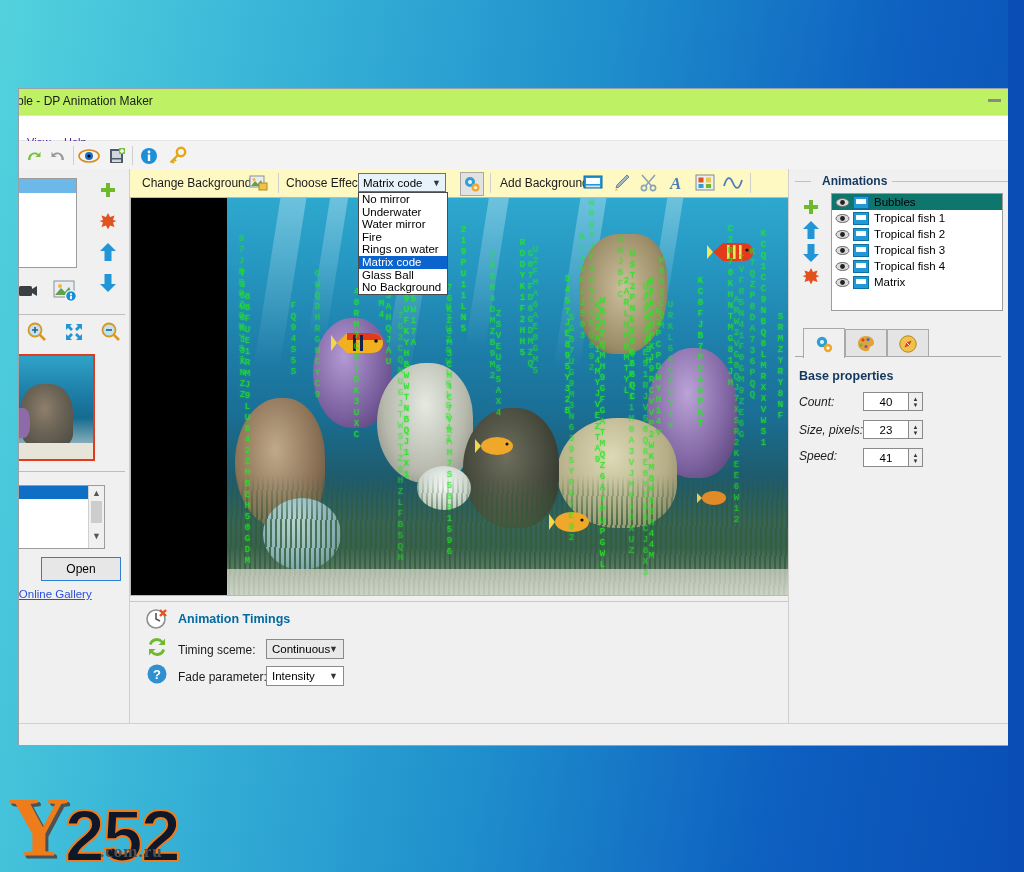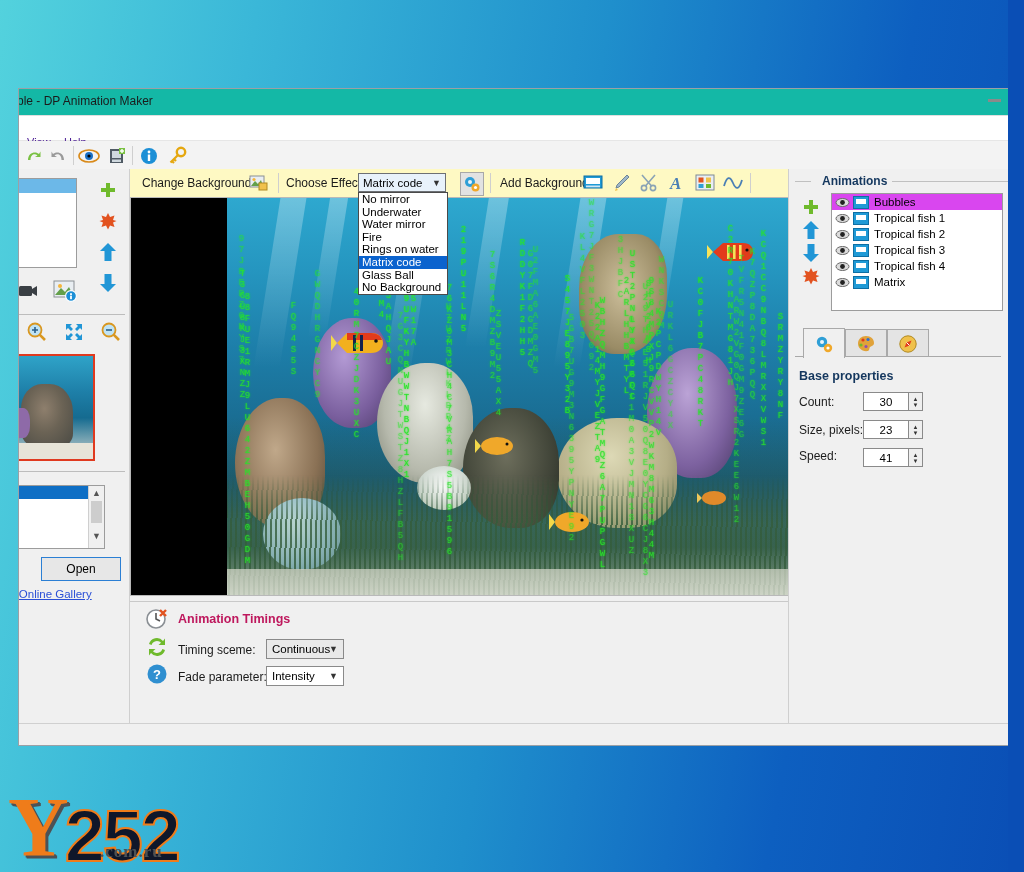--- a/index.html
+++ b/index.html
@@ -21,21 +21,21 @@
   .wm-dom{position:absolute;left:92px;top:56px;font-family:"Liberation Serif",serif;
         font-size:17px;font-weight:bold;color:#4e5255;letter-spacing:1px;}
 
   
   #app-window{
     position:absolute;left:18px;top:88px;width:990px;height:656px;
     background:#f0f0f0;border:1px solid #9aa0a6;box-shadow:0 2px 7px rgba(0,0,0,.35);
     overflow:hidden;clip-path:inset(0 0 0 0);
   }
 
-  .titlebar{height:26px;background:#14b8a6;border-bottom:1px solid #dfdfdf;position:relative;}
+  .titlebar{height:26px;background:#bef264;border-bottom:1px solid #dfdfdf;position:relative;}
   .title-text{position:absolute;left:-2px;top:5px;font-size:12px;color:#1b1b1b;white-space:nowrap;}
   .min-btn{position:absolute;right:8px;top:10px;width:13px;height:3px;background:#8a8a8a;}
 
   .menubar{height:24px;background:#ffffff;position:relative;border-bottom:1px solid #e6e6e6;}
   .menu-item{position:absolute;top:20px;font-size:11px;color:#4c1d95;cursor:default;}
   .menu-item u{text-decoration:underline;}
   .m-view{left:8px;}
   .m-help{left:45px;}
 
   .maintoolbar{height:30px;background:#f3f3f3;border-bottom:1px solid #d8d8d8;position:relative;}
@@ -106,53 +106,53 @@
      -webkit-mask-image:linear-gradient(180deg,rgba(0,0,0,0) 0%,#000 40%,#000 100%);
      mask-image:linear-gradient(180deg,rgba(0,0,0,0) 0%,#000 40%,#000 100%);}
   .sandfloor{position:absolute;bottom:0;width:100%;height:26px;background:linear-gradient(180deg,#cfd3c4,#e8e9de);opacity:.75;}
   .fish{position:absolute;}
   .matrix-col{position:absolute;top:0;width:9px;color:#2ee02e;font-family:"Liberation Mono",monospace;
      font-size:9px;line-height:11px;text-align:center;text-shadow:0 0 2px #0f0;opacity:.95;word-break:break-all;}
 
   
   .timings{position:absolute;left:0;top:432px;right:0;height:84px;background:#f0f0f0;
     border-top:1px solid #c9c9c9;}
-  .tm-title{position:absolute;left:48px;top:10px;font-size:12.5px;font-weight:bold;color:#be185d;}
+  .tm-title{position:absolute;left:48px;top:10px;font-size:12.5px;font-weight:bold;color:#0369a1;}
   .tm-l1{position:absolute;left:48px;top:41px;font-size:12px;color:#1b1b1b;}
   .tm-l2{position:absolute;left:48px;top:68px;font-size:12px;color:#1b1b1b;}
   .tm-combo{position:absolute;height:20px;border:1px solid #8a8a8a;font-size:11.5px;
     display:flex;align-items:center;padding-left:5px;box-sizing:border-box;color:#000;}
   .tm-combo .arrow{position:absolute;right:5px;top:4px;font-size:9px;color:#333;}
   #timing-scheme-combo{left:136px;top:37px;width:78px;background:#e9e9e9;}
   #fade-param-combo{left:136px;top:64px;width:78px;background:#ffffff;}
   .tm-icowrap{position:absolute;left:14px;width:26px;height:26px;display:flex;align-items:center;justify-content:center;}
 
   
   .right-panel{position:absolute;right:0;top:0;width:220px;bottom:0;background:#f0f0f0;border-left:1px solid #cfcfcf;}
   .grp-anim{position:absolute;left:6px;top:4px;right:-60px;height:140px;}
   .grp-line{position:absolute;top:8px;height:1px;background:#c0c0c0;}
   .grp-cap{position:absolute;left:22px;top:1px;font-size:12px;font-weight:bold;color:#14375e;background:#f0f0f0;padding:0 5px;}
   .anim-btns{position:absolute;left:4px;top:22px;width:26px;}
   .anim-btn{width:24px;height:23px;display:flex;align-items:center;justify-content:center;}
   .anim-list{position:absolute;left:36px;top:20px;width:170px;height:116px;background:#fff;border:1px solid #9c9c9c;overflow:hidden;}
   .anim-row{height:16px;display:flex;align-items:center;font-size:11.5px;color:#000;padding-left:3px;}
-  .anim-row.sel{background:#d946ef;}
+  .anim-row.sel{background:#0f766e;}
   .eye{width:15px;height:11px;margin-right:3px;}
   .scr-ico{width:14px;height:11px;margin-right:5px;background:#1f9ad6;border:1px solid #0d6fa4;position:relative;}
   .scr-ico:after{content:"";position:absolute;left:2px;top:2px;right:2px;height:5px;background:#ffffff;}
 
   .tabs{position:absolute;left:6px;top:160px;width:206px;height:28px;}
   .tab{position:absolute;top:0;width:40px;height:27px;border:1px solid #a9a9a9;border-bottom:none;
        background:#e4e4e4;display:flex;align-items:center;justify-content:center;}
   .tab.active{background:#f0f0f0;height:29px;top:-1px;z-index:3;}
   .tabline{position:absolute;left:6px;top:187px;width:206px;height:1px;background:#a9a9a9;}
 
   .props{position:absolute;left:6px;top:196px;width:210px;}
   .props-title{position:absolute;left:4px;top:4px;font-size:12.5px;font-weight:bold;color:#14375e;}
-  .prop-lab{position:absolute;left:4px;font-size:12px;color:#1b1b1b;}
+  .prop-lab{position:absolute;left:4px;font-size:12px;color:#1b1b1b;font-style:italic;}
   .spin{position:absolute;left:68px;width:46px;height:19px;background:#fff;border:1px solid #8a8a8a;
         font-size:11.5px;display:flex;align-items:center;justify-content:center;color:#000;box-sizing:border-box;}
   .spin-btns{position:absolute;left:114px;width:14px;height:19px;border:1px solid #8a8a8a;border-left:none;
         background:#efefef;display:flex;flex-direction:column;align-items:center;justify-content:center;
         font-size:6px;line-height:6px;color:#333;box-sizing:border-box;}
 
   .statusbar{position:absolute;left:0;right:0;bottom:0;height:21px;background:#f0f0f0;border-top:1px solid #d0d0d0;}
 
   
   #right-mask{position:absolute;left:1008px;top:0;width:16px;height:872px;
@@ -1267,21 +1267,21 @@
               <path d="M8.5 8.5 L11.5 11.5" stroke="#fff" stroke-width="1"></path>
             </svg>
         </div>
       </div>
       <div class="tabline"></div>
 
       <div class="props">
         <div class="props-title">Base properties</div>
         <div id="props-rows">
             <div class="prop-lab" style="top: 30px;">Count:</div>
-            <div class="spin" style="top: 27px;">30</div>
+            <div class="spin" style="top: 27px;">40</div>
             <div class="spin-btns" style="top: 27px;">
               <span>▲</span>
               <span>▼</span>
             </div>
             <div class="prop-lab" style="top: 58px;">Size, pixels:</div>
             <div class="spin" style="top: 55px;">23</div>
             <div class="spin-btns" style="top: 55px;">
               <span>▲</span>
               <span>▼</span>
             </div>

